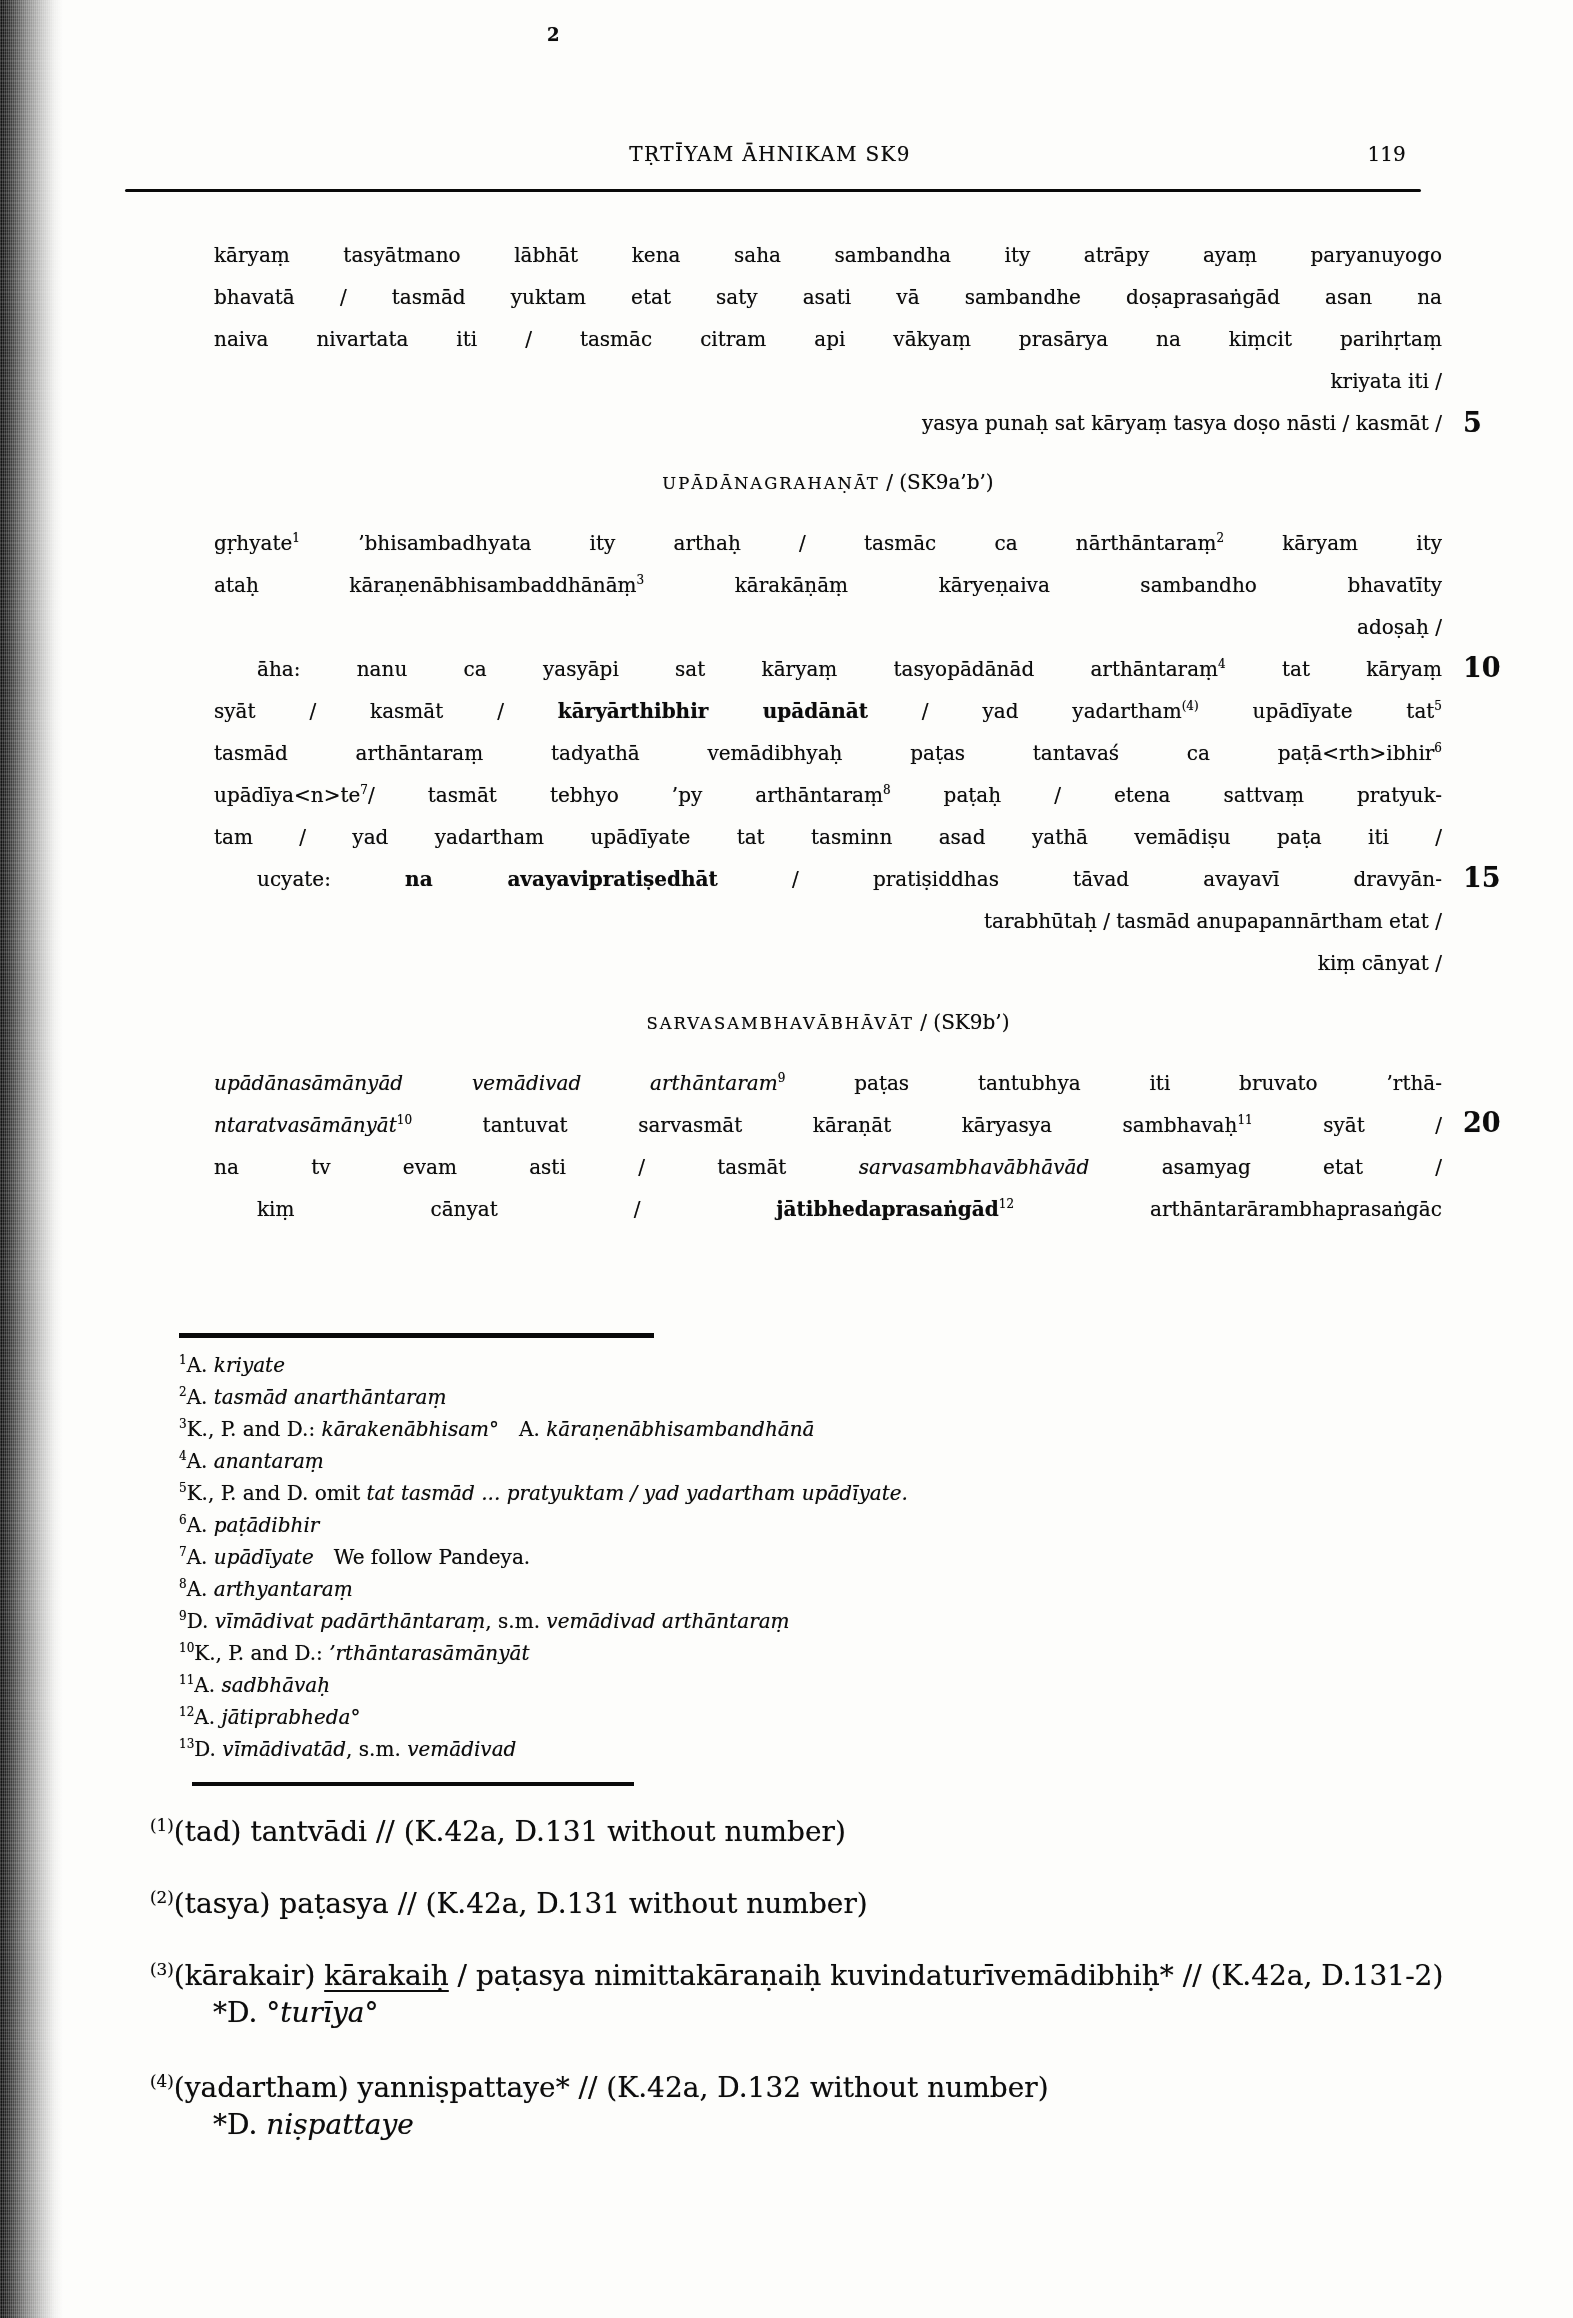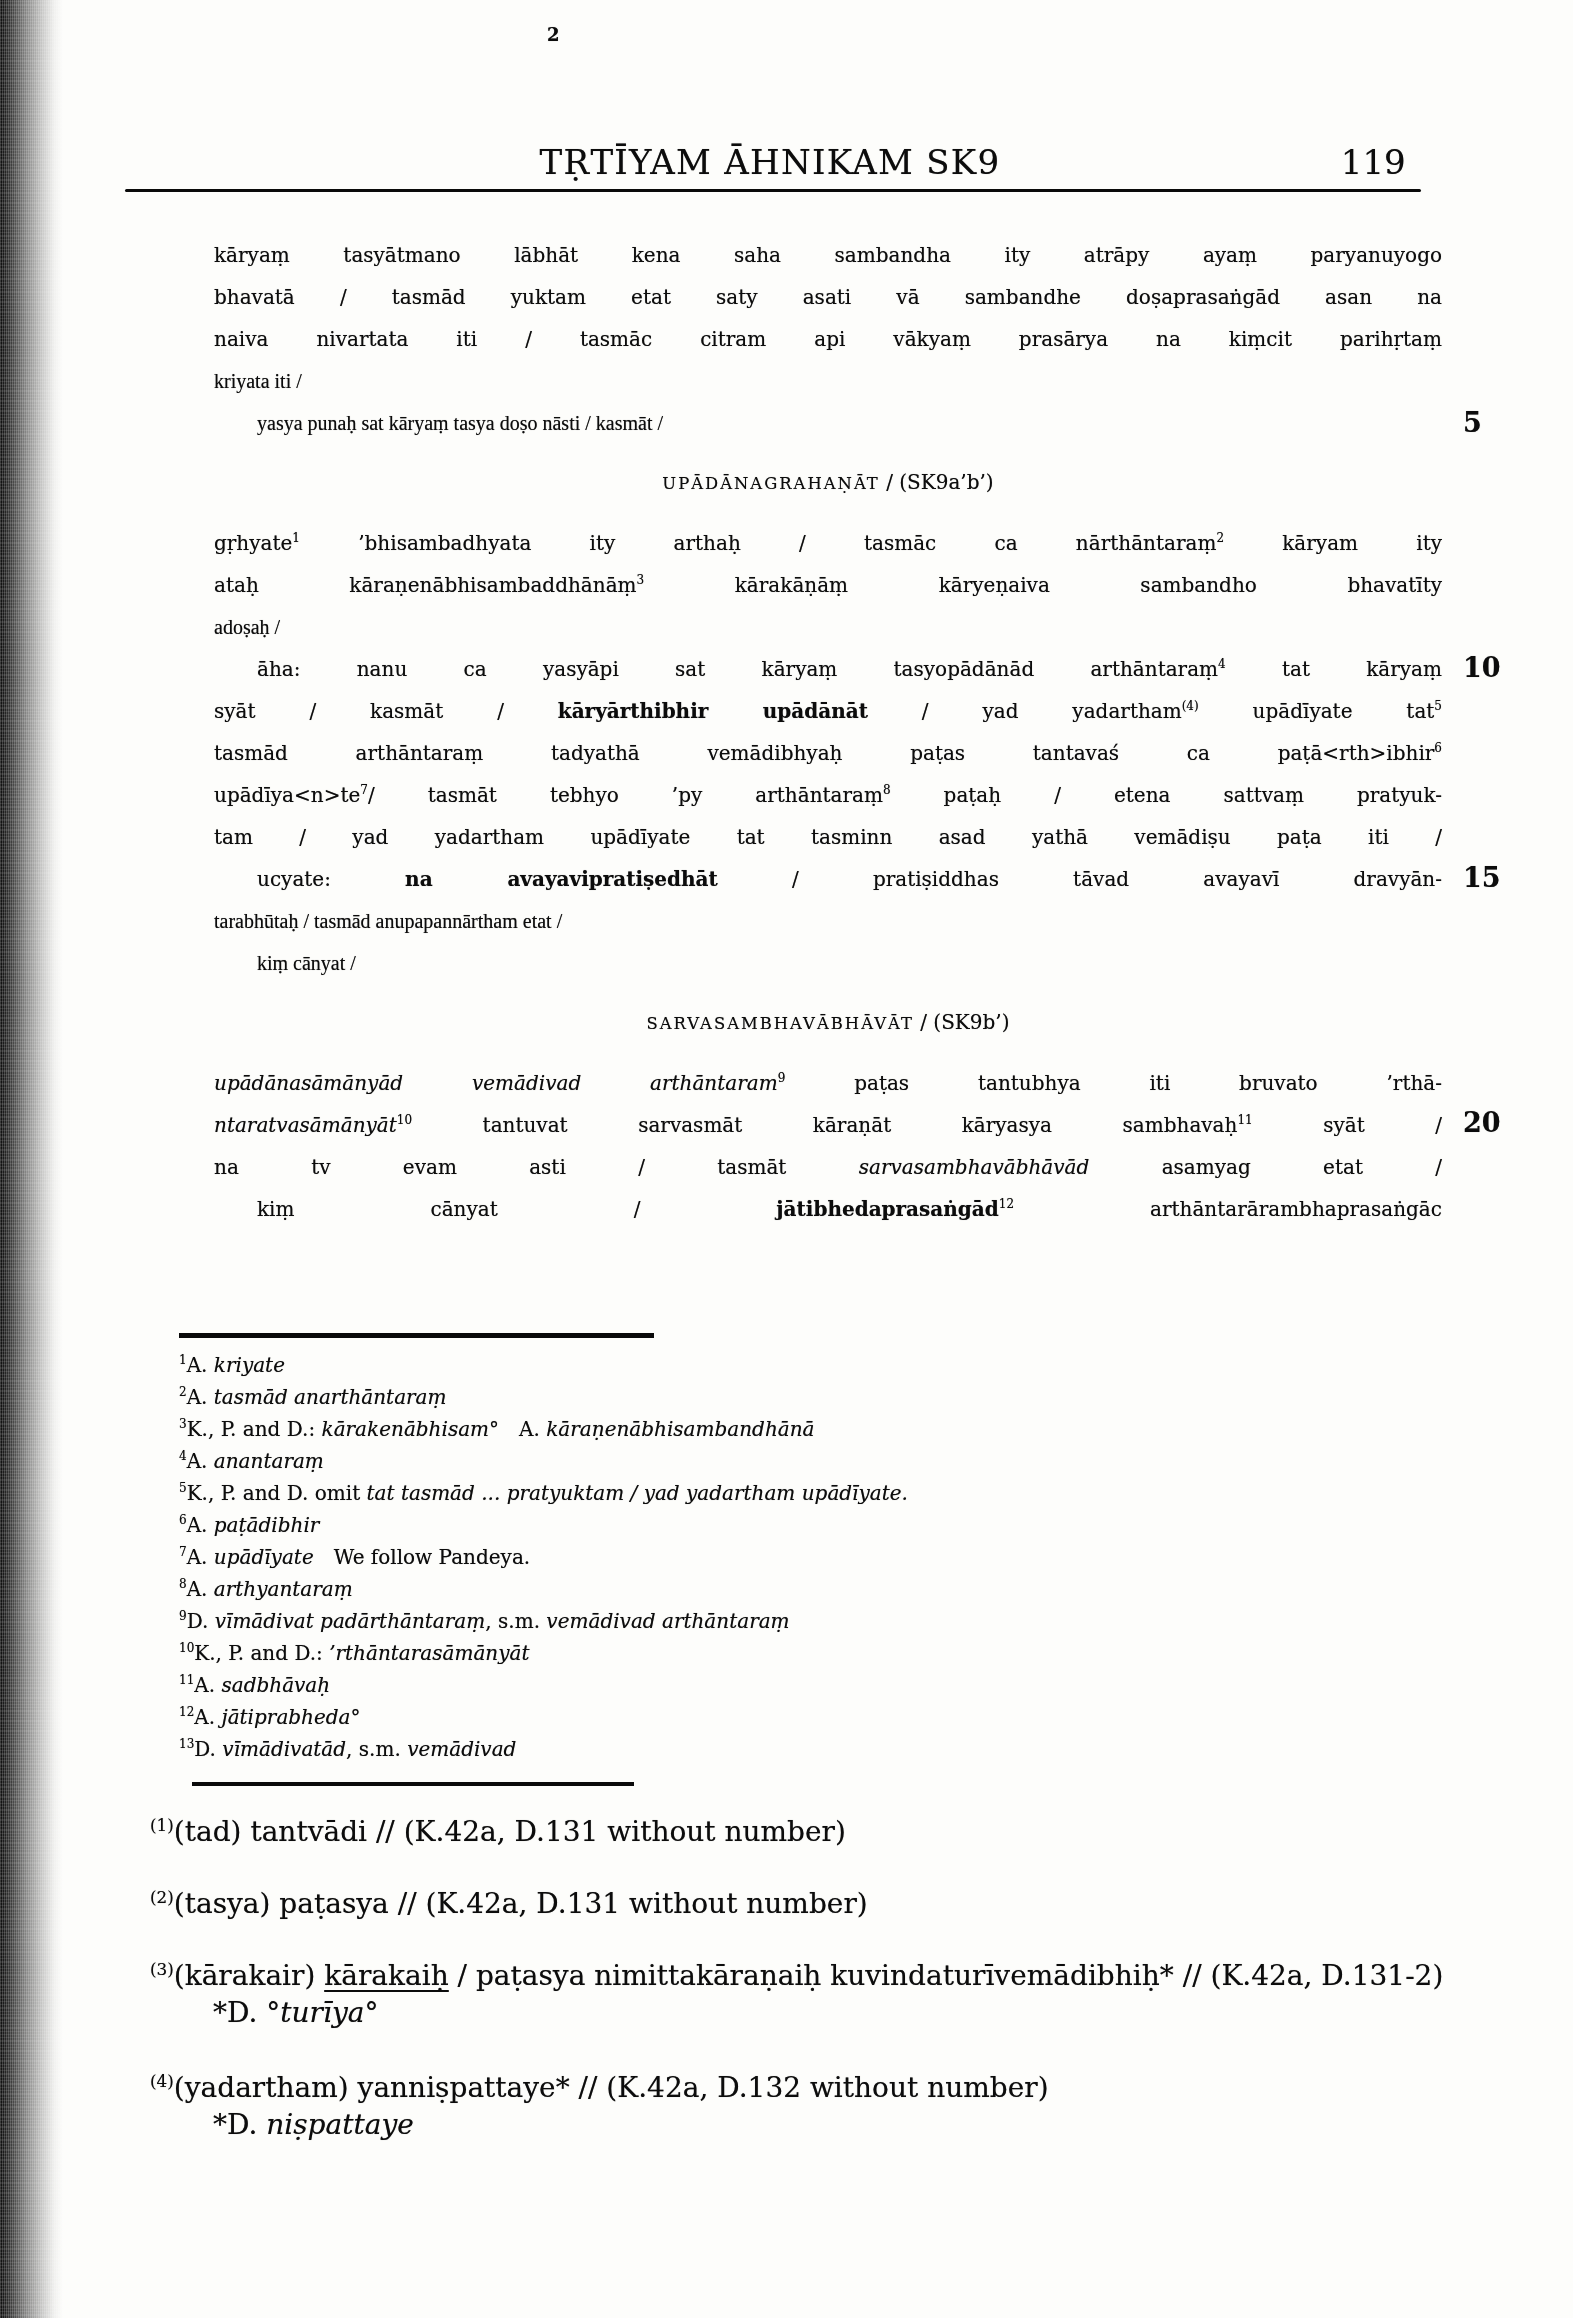--- a/index.html
+++ b/index.html
@@ -12,29 +12,29 @@
   
   .scan-band{
     position:absolute;left:0;top:0;width:63px;height:2319px;
     background:
       repeating-linear-gradient(0deg, rgba(255,255,255,0.10) 0 1.3px, rgba(0,0,0,0) 1.3px 3.3px),
       repeating-linear-gradient(90deg, rgba(255,255,255,0.18) 0 0.7px, rgba(0,0,0,0) 0.7px 2px),
       linear-gradient(to right, rgba(5,5,5,0.97) 0%, rgba(20,20,20,0.82) 18%,
         rgba(40,40,40,0.55) 42%, rgba(70,70,70,0.28) 68%, rgba(120,120,120,0.10) 86%, rgba(255,255,255,0) 100%);
   }
   .stray{position:absolute;left:547px;top:24px;font-size:18px;font-weight:bold;}
-  .header{position:absolute;left:179px;top:142px;width:1228px;height:37px;font-size:34px;}
+  .header{position:absolute;left:179px;top:142px;width:1228px;height:37px;font-size:20px;}
   .htitle{position:absolute;left:0;right:46px;text-align:center;letter-spacing:1.3px;white-space:nowrap;}
   .pageno{position:absolute;right:1.3px;top:0;}
   .hrule{position:absolute;left:125px;top:189px;width:1296px;height:3.3px;background:#0a0a0a;border-radius:2px;}
   
   .main{position:absolute;left:190px;top:234px;width:1228px;font-size:20px;line-height:42px;margin-left:24px;}
   .line{min-height:42px;}
   .jst{text-align:justify;text-align-last:justify;}
-  .lft{text-align:left;font-family:Liberation Serif, serif;}
+  .lft{text-align:right;}
   .ind{padding-left:43px;}
   .heading{text-align:center;text-align-last:center;margin:17px 0;}
   .sc{font-size:0.82em;letter-spacing:2px;}
   sup{font-size:60%;line-height:0;vertical-align:super;}
   .b{font-weight:bold;}
   .i{font-style:italic;}
   .u{text-decoration:underline;text-decoration-thickness:2px;text-underline-offset:4.6px;}
   
   .mn{position:absolute;left:1463px;font-size:27px;font-weight:bold;}
   .mn0{top:407px;} .mn1{top:652px;} .mn2{top:862px;} .mn3{top:1107px;}

